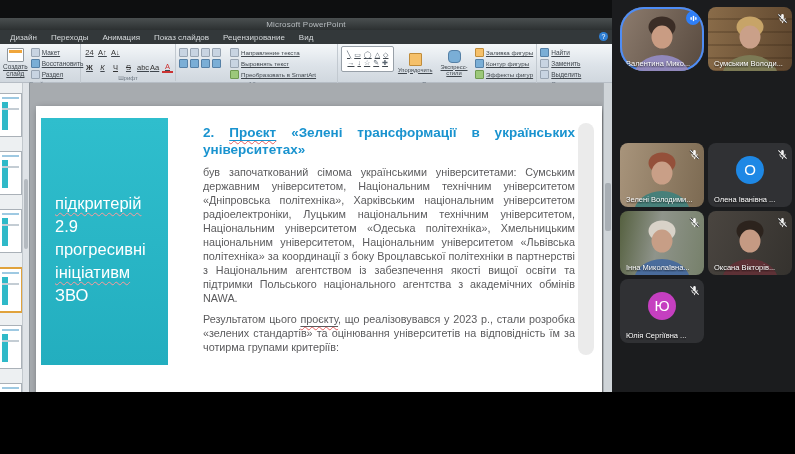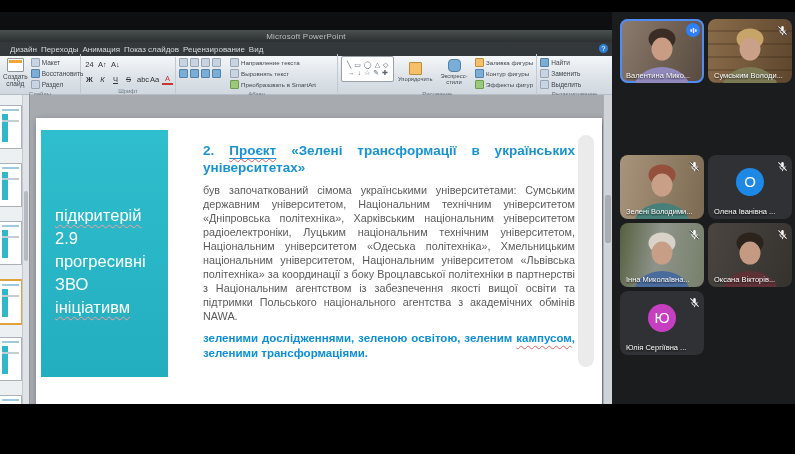--- a/index.html
+++ b/index.html
@@ -1,28 +1,28 @@
 <!DOCTYPE html>
 <html><head>
 <meta charset="utf-8">
 <style>
   html,body{margin:0;padding:0;background:#000;}
   .stage{position:relative;width:795px;height:392px;overflow:hidden;background:#737373;
-         font-family:"Liberation Sans",sans-serif;margin-top:12px;-webkit-font-smoothing:antialiased;}
+         font-family:"Liberation Sans",sans-serif;-webkit-font-smoothing:antialiased;}
   
   .share-area{position:absolute;left:0;top:0;width:612px;height:454px;background:#0e0f10;overflow:hidden;}
   .ppt{position:absolute;left:0;top:18px;width:612px;height:392px;background:#a7abaf;overflow:hidden;}
   .ppt-titlebar{height:12px;background:linear-gradient(#4a4f50,#2c3031);color:#b8bdc0;font-size:8px;
                 display:flex;align-items:center;justify-content:center;letter-spacing:.2px;}
-  .ppt-tabrow{height:14px;background:#33383a;display:flex;align-items:center;gap:4px;padding:0 10px;position:relative;}
+  .ppt-tabrow{height:14px;background:#33383a;display:flex;align-items:center;gap:14px;padding:0 10px;position:relative;}
   .ppt-tab{color:#d6dadc;font-size:8px;white-space:nowrap;}
   .help-dot{position:absolute;right:4px;top:2px;width:9px;height:9px;border-radius:50%;background:#2f7fd4;
             color:#fff;font-size:7px;line-height:9px;text-align:center;}
   .ribbon{height:38px;background:linear-gradient(#f4f7f9,#dde3e9 55%,#d0d7de);border-bottom:1px solid #b6bdc5;
-          display:flex;align-items:center;font-size:6.5px;color:#3f464d;}
+          display:flex;align-items:flex-start;font-size:6.5px;color:#3f464d;text-decoration:underline;}
   .rgroup{position:relative;border-right:1px solid #c2c9d0;padding:2px 3px 8px 3px;display:flex;gap:3px;}
   .rgroup .glabel{position:absolute;left:0;right:0;bottom:0;text-align:center;font-size:6px;color:#6b7680;}
   .bigbtn{display:flex;flex-direction:column;align-items:center;justify-content:center;gap:1px;width:34px;text-align:center;}
   .bigbtn .bicon{width:15px;height:12px;background:#fff;border:1px solid #8f979e;border-radius:1px;position:relative;}
   .bigbtn .bicon::after{content:"";position:absolute;left:1px;top:1px;right:1px;height:3px;background:#f0a63c;}
   .minicol{display:flex;flex-direction:column;justify-content:flex-start;gap:2px;padding-top:2px;}
   .minirow{display:flex;align-items:center;gap:2px;white-space:nowrap;}
   .mini-ic{display:inline-block;width:7px;height:7px;border-radius:1px;background:#c8d4e2;border:1px solid #98a4b2;}
   .mini-ic.fill{background:#f5c06a;border-color:#c08c3a;}
   .mini-ic.green{background:#9cc87a;border-color:#6f9a50;}
@@ -45,21 +45,21 @@
   .thumb-scroll .st{position:absolute;left:1px;right:1px;top:96px;height:70px;background:#b4bac0;border-radius:2px;}
   .slide-page{position:absolute;left:36px;top:23px;width:566px;height:302px;background:#fff;
               box-shadow:2px 3px 7px rgba(0,0,0,.45);}
   .slide-scroll{position:absolute;right:0px;top:0;bottom:0;width:8px;background:#cfd4d8;border-left:1px solid #aab0b5;}
   .slide-scroll .st{position:absolute;left:1px;right:1px;top:100px;height:48px;background:#a8aeb4;border-radius:2px;}
   
   .teal-box{position:absolute;left:5px;top:12px;width:127px;height:247px;
             background:linear-gradient(180deg,#2fbecd,#23aebf);color:#fff;
             padding:74px 10px 0 14px;box-sizing:border-box;font-size:16.5px;line-height:23px;}
   .gray-band{position:absolute;left:542px;top:17px;width:16px;height:232px;background:#ebebeb;border-radius:8px;}
-  .slide-text{position:absolute;left:167px;top:24px;width:372px;}
+  .slide-text{position:absolute;left:167px;top:18px;width:372px;}
   .sl-heading{font-size:13.5px;line-height:17px;font-weight:bold;text-align:justify;}
   .sl-para{font-size:10.8px;line-height:14px;color:#5b5b5d;text-align:justify;margin-top:7px;}
   .sl-strong{font-size:11.5px;line-height:15px;font-weight:bold;text-align:justify;margin-top:8px;}
   .sq{text-decoration:underline wavy #e86060;text-decoration-thickness:1px;text-underline-offset:2.5px;}
   .sq-w{text-decoration:underline wavy #ff9a9a;text-decoration-thickness:1px;text-underline-offset:3px;}
   .ul{text-decoration:underline solid currentColor;}
   
   .ppt-status{position:absolute;left:0;bottom:0;width:612px;height:16px;
               background:linear-gradient(#eef1f3,#d4dade);border-top:1px solid #aeb4ba;
               display:flex;align-items:center;font-size:7px;color:#4c5258;}
@@ -75,21 +75,21 @@
   .mic-main{width:32px;background:#f5c0bc;border-radius:12px;display:flex;align-items:center;justify-content:center;}
   .cbtn{width:32px;height:32px;border-radius:50%;background:#343638;display:flex;align-items:center;justify-content:center;}
   .cbtn.small{width:20px;background:transparent;}
   .dots{color:#e8eaed;font-size:13px;letter-spacing:0;width:18px;text-align:center;}
   .end-pill{width:56px;height:34px;border-radius:17px;background:#ea4335;display:flex;align-items:center;justify-content:center;}
   .code-frag{position:absolute;left:1px;top:428px;color:#e8eaed;font-size:9.5px;}
   
   .people-panel{position:absolute;left:612px;top:0;width:183px;height:454px;background:#1b1c1e;overflow:hidden;}
   .tile{position:absolute;width:84px;height:64px;border-radius:8px;overflow:hidden;background:#303134;}
   .tile.large{width:135px;height:62px;}
-  .tile.speaking{box-shadow:inset 0 0 0 2px #4e8df6;}
+  .tile.speaking{box-shadow:inset 0 0 0 2px #4e8df6;border-radius:24px;}
   .tile .person{position:absolute;left:0;bottom:0;width:100%;height:86%;}
   .tile.shelves::before{content:"";position:absolute;inset:0;
       background:repeating-linear-gradient(180deg,transparent 0 11px,rgba(40,25,10,.22) 11px 13px);}
   .pname{position:absolute;left:6px;bottom:3px;color:#fff;font-size:7.5px;text-shadow:0 1px 2px rgba(0,0,0,.9);
          white-space:nowrap;max-width:86%;overflow:hidden;z-index:3;}
   .badge-mute{position:absolute;top:3px;right:4px;width:11px;height:11px;z-index:3;opacity:.95;}
   .badge-speak{position:absolute;top:4px;right:4px;width:14px;height:14px;border-radius:50%;
                background:#2f7ff7;display:flex;align-items:center;justify-content:center;z-index:3;}
   .badge-speak svg{width:9px;height:9px;}
   .avatar-letter{position:absolute;left:50%;top:42%;transform:translate(-50%,-50%);width:28px;height:28px;
@@ -286,32 +286,32 @@
               <span class="st"></span>
             </div>
         </div>
 
         <div class="slide-page">
           <div class="gray-band"></div>
           <div class="teal-box">
               <div><span class="sq-w">підкритерій</span></div>
               <div><span>2.9</span></div>
               <div><span>прогресивні</span></div>
+              <div><span class="sq-w">ініціативм</span></div>
               <div><span>ЗВО</span></div>
-              <div><span class="sq-w">ініціативм</span></div>
             </div>
           <div class="slide-text">
             <div class="sl-heading" style="color: rgb(25, 147, 207);">
               <span>2.</span>
               <span class="sq"><span class="ul">Проєкт</span></span>
               <span>«Зелені трансформації в українських університетах»</span>
             </div>
             <div class="sl-para">був започаткований сімома українськими університетами: Сумським державним університетом, Національним технічним університетом «Дніпровська політехніка», Харківським національним університетом радіоелектроніки, Луцьким національним технічним університетом, Національним університетом «Одеська політехніка», Хмельницьким національним університетом, Національним університетом «Львівська політехніка» за координації з боку Вроцлавської політехніки в партнерстві з Національним агентством із забезпечення якості вищої освіти та підтримки Польського національного агентства з академічних обмінів NAWA.</div>
-            <div class="sl-strong" style="color: rgb(12, 143, 214);">
-              <span>зеленими дослідженнями,  зеленою освітою, зеленим </span><span class="sq"><span>кампусом</span></span><span>, зеленими трансформаціями.</span>
+            <div class="sl-para">
+              <span>Результатом цього </span><span class="sq"><span class="ul">проєкту</span></span><span>, що реалізовувався у 2023 р., стали розробка «зелених стандартів» та оцінювання університетів на відповідність їм за чотирма групами критеріїв:</span>
             </div>
           </div>
         </div>
         <div class="slide-scroll">
             <span class="st"></span>
           </div>
       </div>
 
       <div class="ppt-status">
         <div class="st-left">

